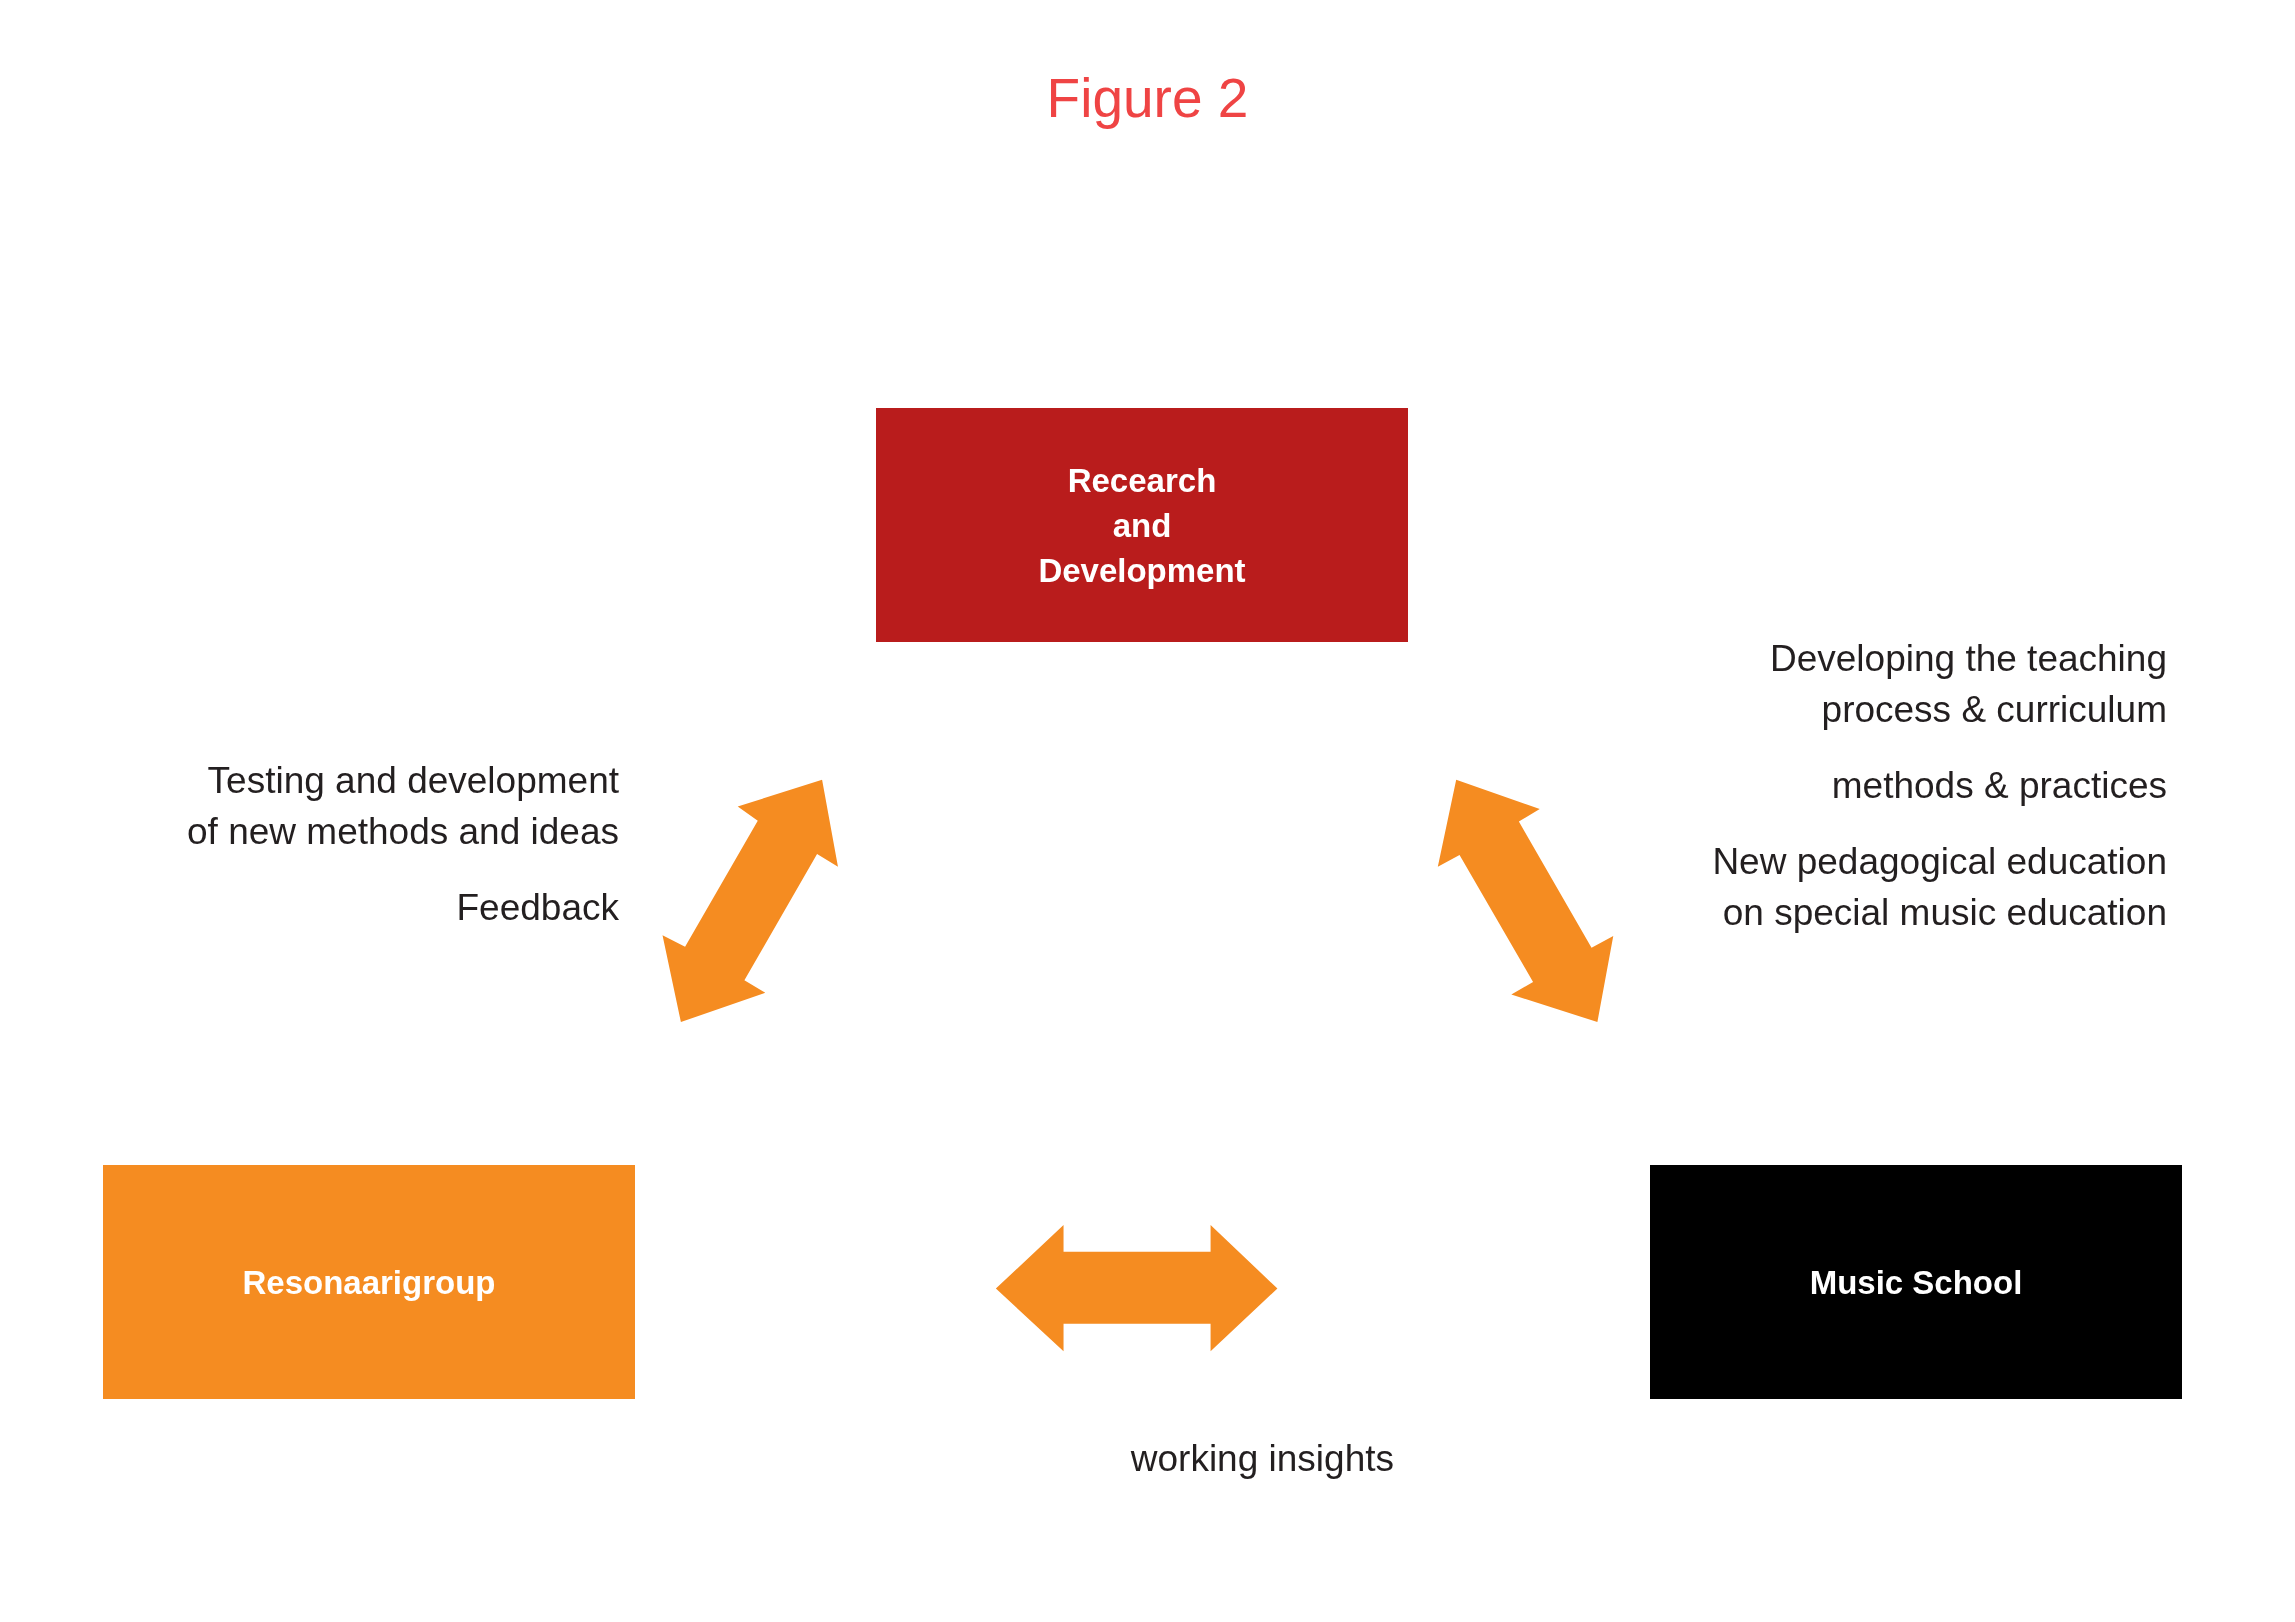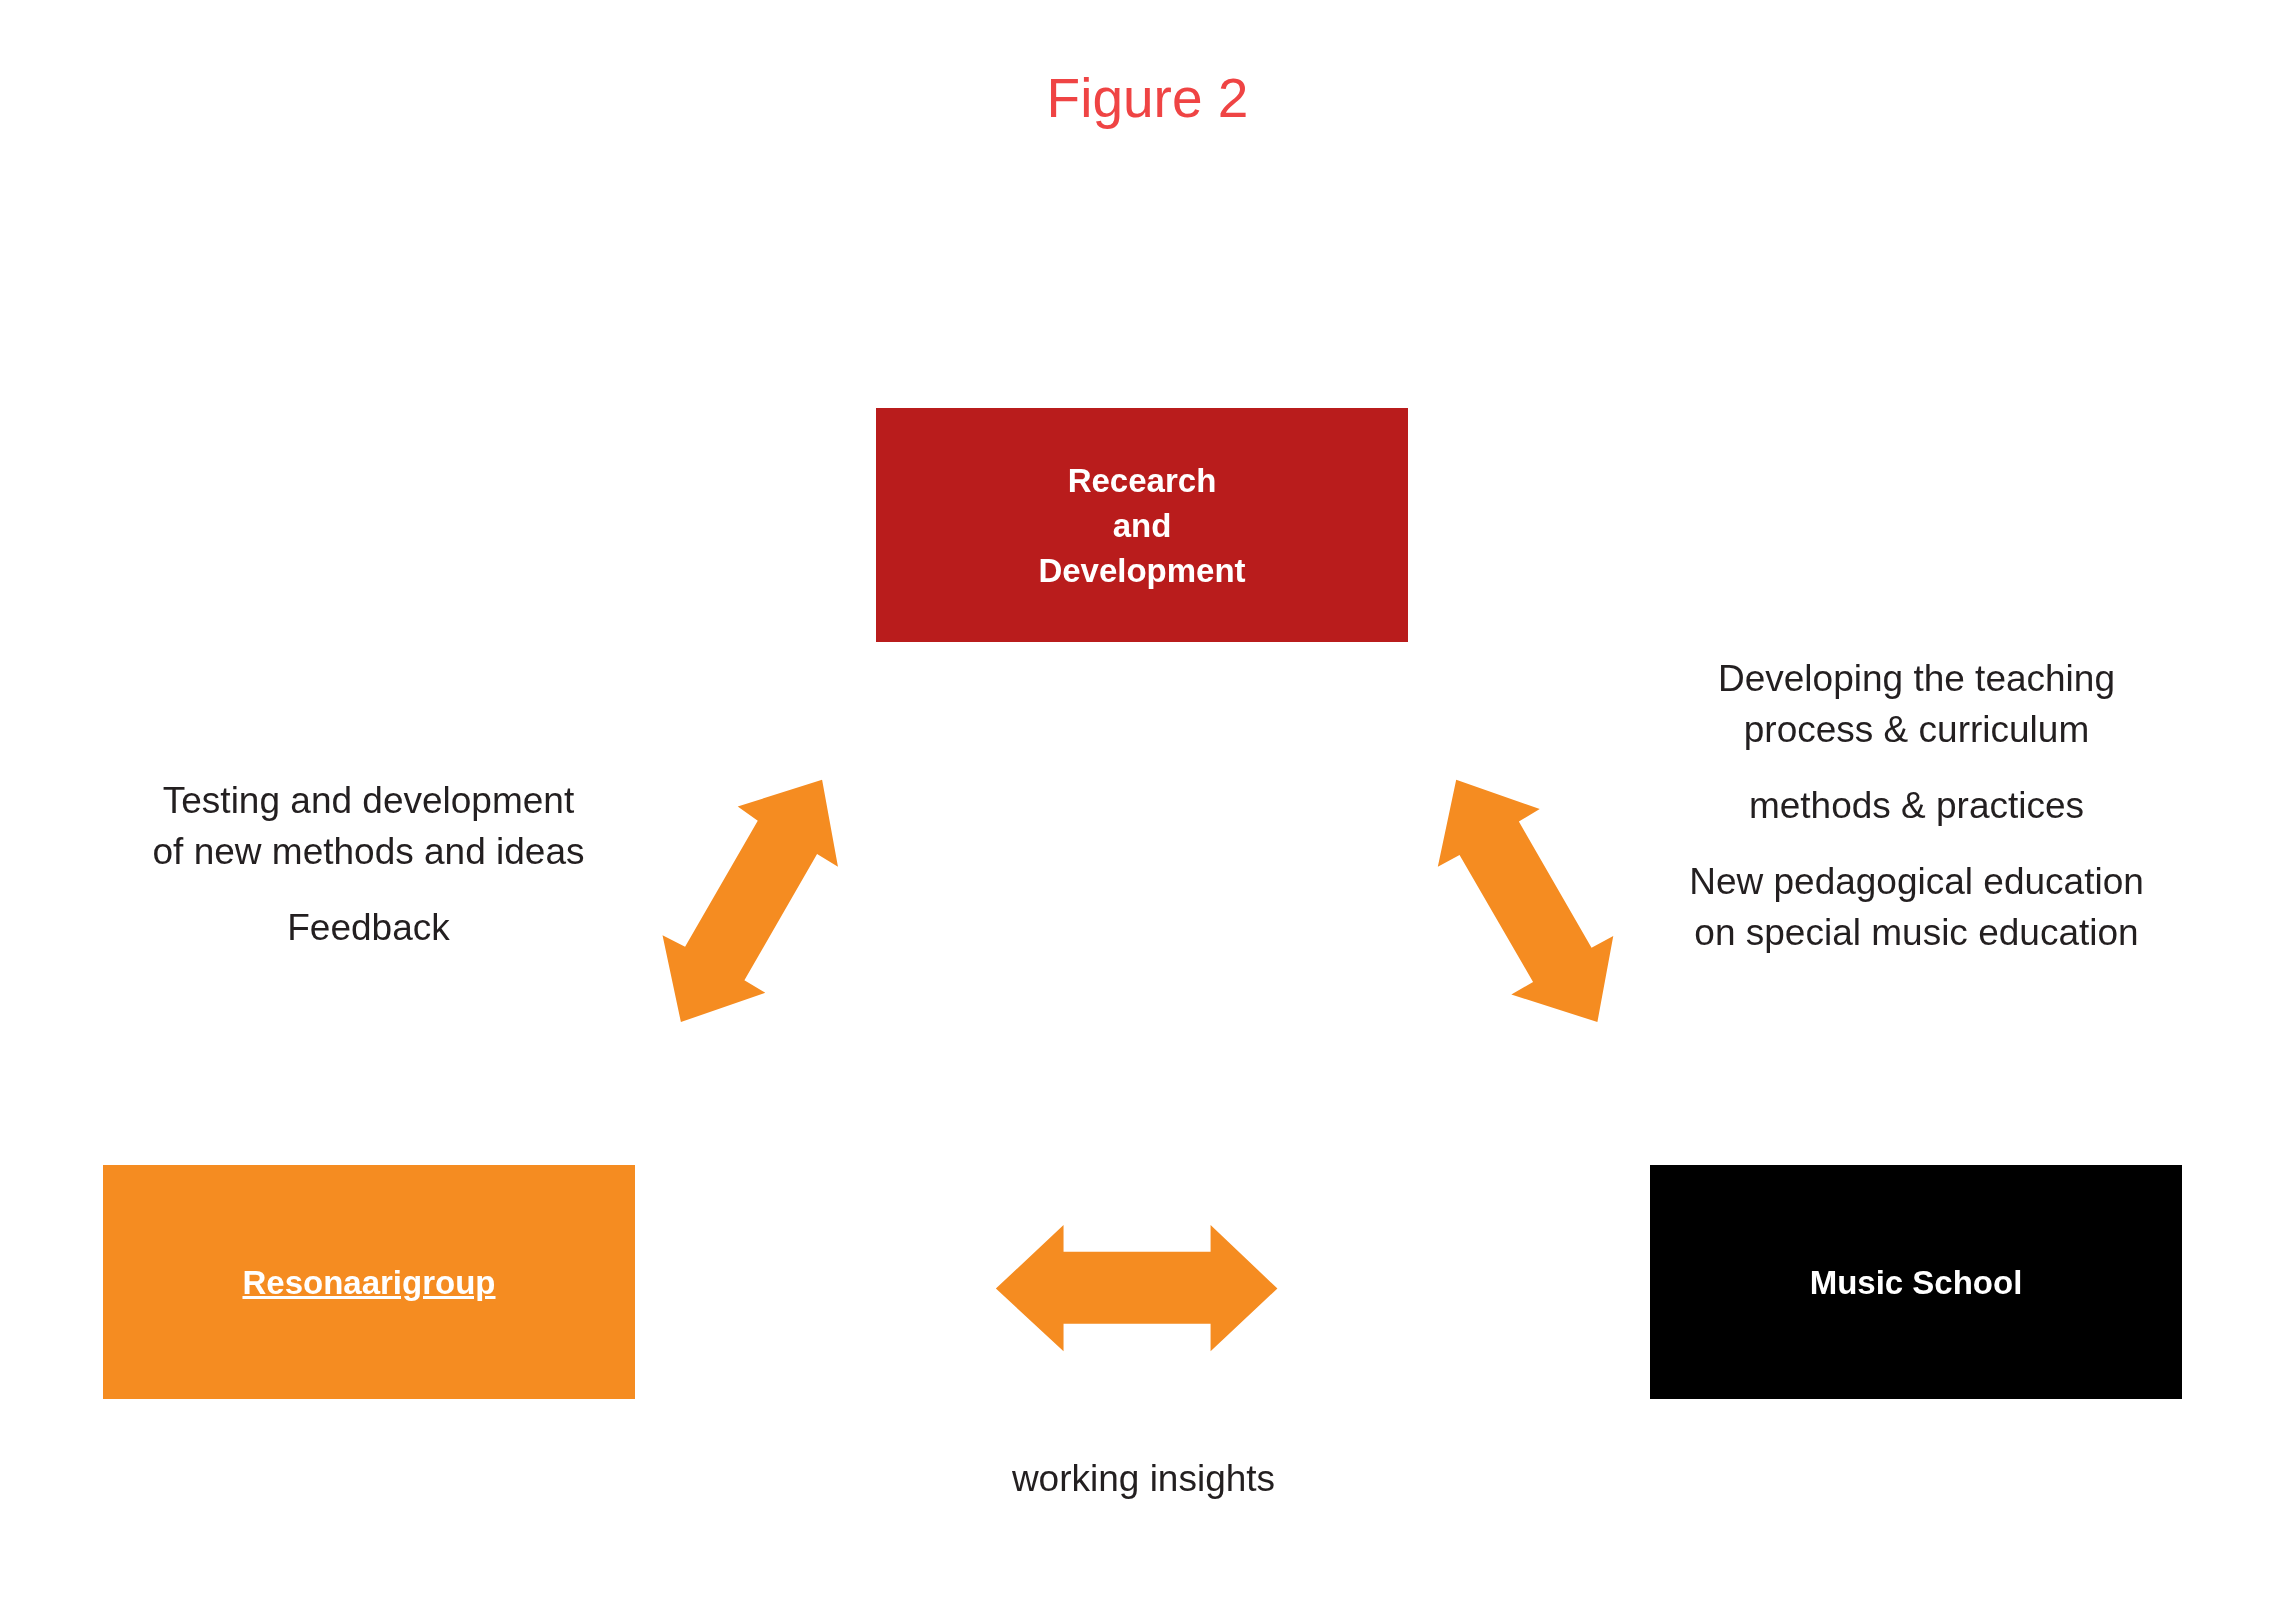--- a/index.html
+++ b/index.html
@@ -34,31 +34,30 @@
       align-items: center;
       justify-content: center;
       text-align: center;
       color: #ffffff;
       font-weight: 700;
       font-size: 33px;
       line-height: 45px;
     }
     .node .label { display: block; }
     #node-rd { left: 876px; top: 408px; width: 532px; height: 234px; }
-    #node-rg { left: 103px; top: 1165px; width: 532px; height: 234px; text-decoration: underline; }
+    #node-rg { left: 103px; top: 1165px; width: 532px; height: 234px; }
     #node-ms { left: 1650px; top: 1165px; width: 532px; height: 234px; }
 
     .caption {
       position: absolute;
-      text-align: center;
+      text-align: right;
       font-size: 37px;
       line-height: 51px;
       color: #231f20;
       font-weight: 400;
-      margin-top: 20px;
     }
     .caption .group { display: block; margin-bottom: 25px; }
     .caption .group:last-child { margin-bottom: 0; }
     .caption .line { display: block; white-space: nowrap; }
 
     #caption-left { left: 118px; width: 501px; top: 755px; }
     #caption-right { left: 1666px; width: 501px; top: 633px; }
     #caption-bottom { left: 893px; width: 501px; top: 1433px; }
 
     svg.arrows {

